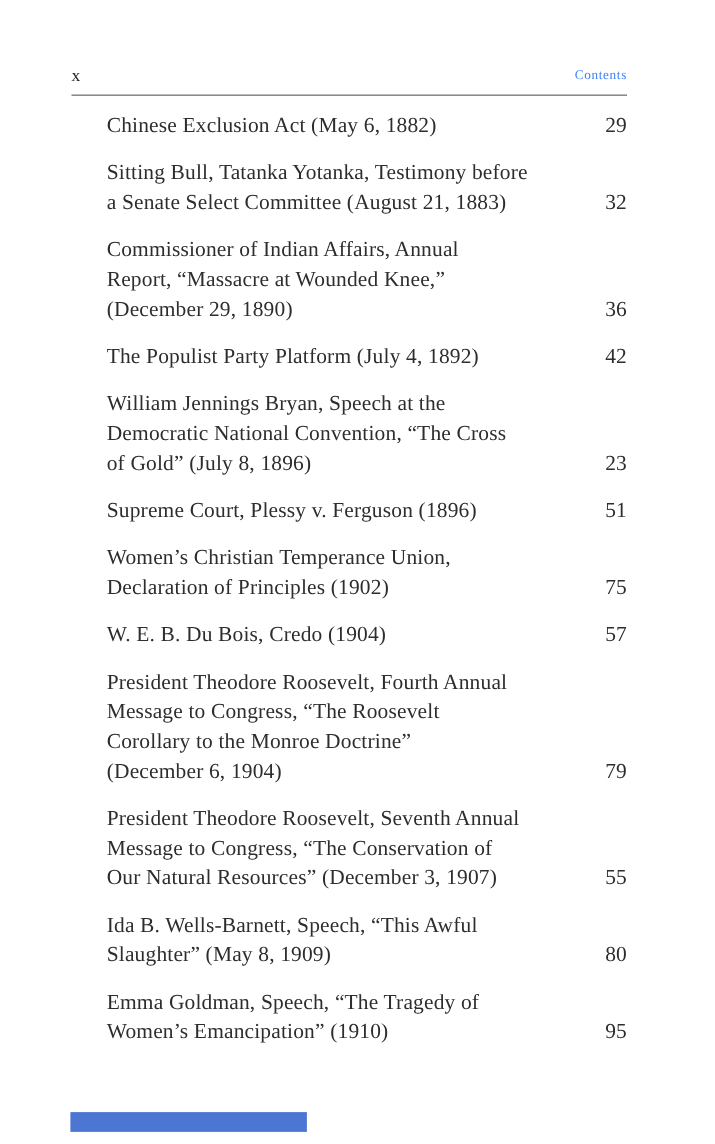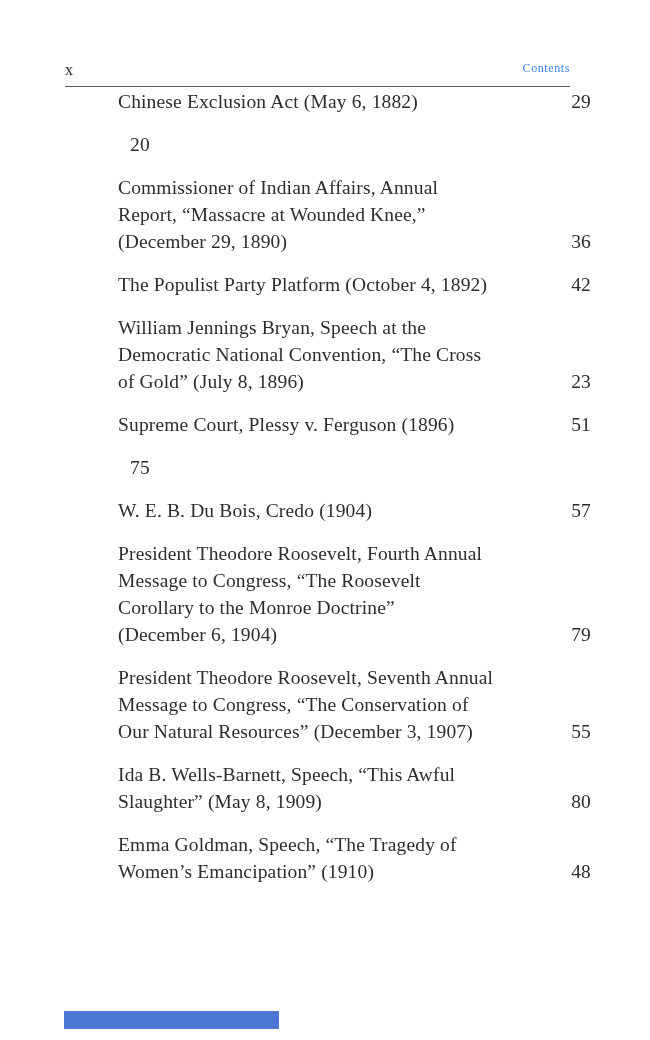--- a/index.html
+++ b/index.html
@@ -36,24 +36,23 @@
   .header-rule {
     position: absolute;
     top: 86px;
     left: 65px;
     width: 505px;
     height: 1px;
     background: #585858;
   }
   .toc {
     position: absolute;
-    top: 88px;
+    top: 101px;
     left: 97px;
     width: 473px;
-    margin-left: 21px;
   }
   .toc-entry {
     display: flex;
     justify-content: space-between;
     align-items: flex-end;
     margin-bottom: 16px;
     font-size: 19.5px;
     line-height: 27px;
     letter-spacing: 0.15px;
   }
@@ -83,58 +82,60 @@
   <div class="header-title">Contents</div>
 
   <div class="header-rule"></div>
 
   <div class="toc" id="toc-list">
       <div class="toc-entry">
         <div class="toc-title">Chinese Exclusion Act (May 6, 1882)</div>
         <div class="toc-page">29</div>
       </div>
       <div class="toc-entry">
-        <div class="toc-page">20</div>
+        <div class="toc-title">Sitting Bull, Tatanka Yotanka, Testimony before<br>a Senate Select Committee (August 21, 1883)</div>
+        <div class="toc-page">32</div>
       </div>
       <div class="toc-entry">
         <div class="toc-title">Commissioner of Indian Affairs, Annual<br>Report, “Massacre at Wounded Knee,”<br>(December 29, 1890)</div>
         <div class="toc-page">36</div>
       </div>
       <div class="toc-entry">
-        <div class="toc-title">The Populist Party Platform (October 4, 1892)</div>
+        <div class="toc-title">The Populist Party Platform (July 4, 1892)</div>
         <div class="toc-page">42</div>
       </div>
       <div class="toc-entry">
         <div class="toc-title">William Jennings Bryan, Speech at the<br>Democratic National Convention, “The Cross<br>of Gold” (July 8, 1896)</div>
         <div class="toc-page">23</div>
       </div>
       <div class="toc-entry">
         <div class="toc-title">Supreme Court, Plessy v. Ferguson (1896)</div>
         <div class="toc-page">51</div>
       </div>
       <div class="toc-entry">
+        <div class="toc-title">Women’s Christian Temperance Union,<br>Declaration of Principles (1902)</div>
         <div class="toc-page">75</div>
       </div>
       <div class="toc-entry">
         <div class="toc-title">W. E. B. Du Bois, Credo (1904)</div>
         <div class="toc-page">57</div>
       </div>
       <div class="toc-entry">
         <div class="toc-title">President Theodore Roosevelt, Fourth Annual<br>Message to Congress, “The Roosevelt<br>Corollary to the Monroe Doctrine”<br>(December 6, 1904)</div>
         <div class="toc-page">79</div>
       </div>
       <div class="toc-entry">
         <div class="toc-title">President Theodore Roosevelt, Seventh Annual<br>Message to Congress, “The Conservation of<br>Our Natural Resources” (December 3, 1907)</div>
         <div class="toc-page">55</div>
       </div>
       <div class="toc-entry">
         <div class="toc-title">Ida B. Wells-Barnett, Speech, “This Awful<br>Slaughter” (May 8, 1909)</div>
         <div class="toc-page">80</div>
       </div>
       <div class="toc-entry">
         <div class="toc-title">Emma Goldman, Speech, “The Tragedy of<br>Women’s Emancipation” (1910)</div>
-        <div class="toc-page">48</div>
+        <div class="toc-page">95</div>
       </div>
     </div>
 
   <div class="selection-bar" style="background: rgb(75, 118, 209);"></div>
 
 </div>
 
 </body></html>

